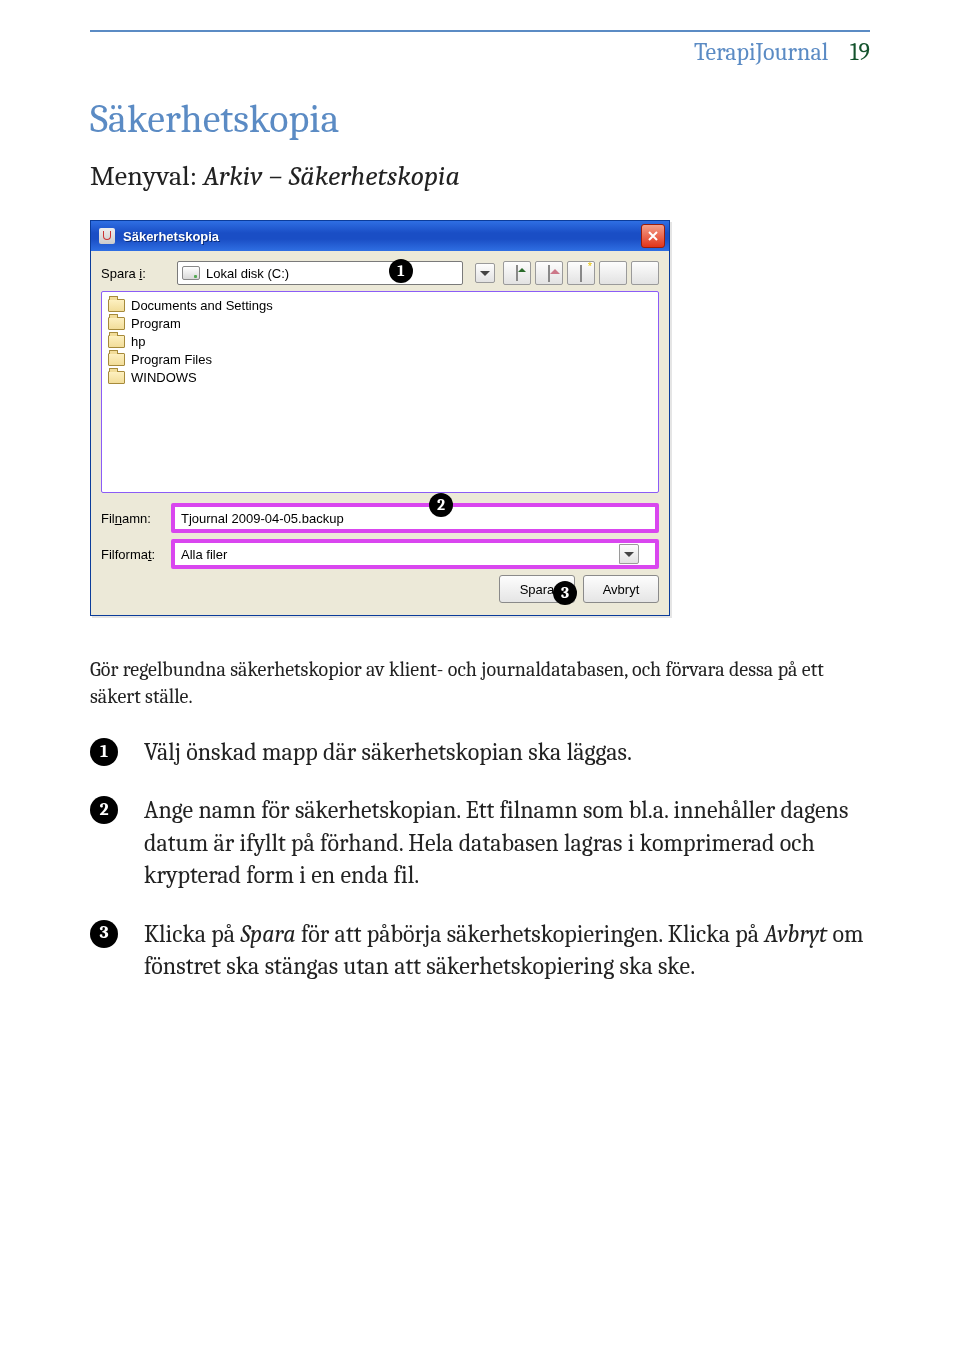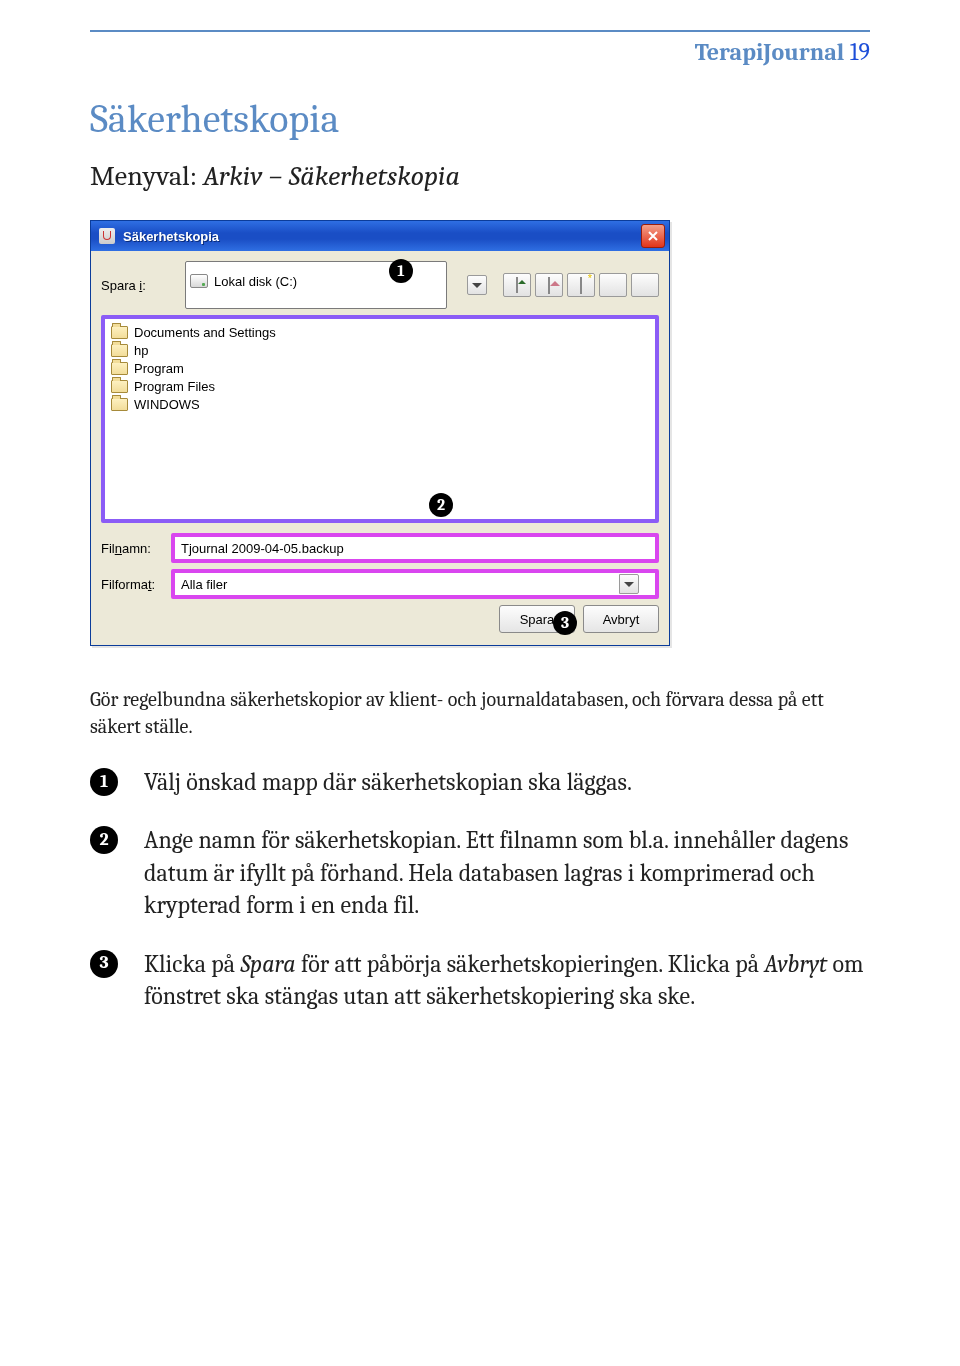--- a/index.html
+++ b/index.html
@@ -17,27 +17,27 @@
   .header-line {
     border-top: 2px solid #5b8bc4;
     margin-bottom: 6px;
   }
   .header-row {
     text-align: right;
     margin-bottom: 30px;
   }
   .header-title {
     color: #5b8bc4;
-    font-weight: bold;
+    font-weight: normal;
     font-size: 24px;
   }
   .header-page {
-    color: #1d4ed8;
+    color: #14532d;
     font-size: 24px;
-    margin-left: 2px;
+    margin-left: 18px;
   }
   h1.section {
     color: #5b8bc4;
     font-size: 40px;
     font-weight: normal;
     margin: 20px 0 18px 0;
   }
   .menupath {
     font-size: 28px;
     margin-bottom: 28px;
@@ -88,32 +88,32 @@
     border-radius: 3px;
     color: #fff;
     display:flex; align-items:center; justify-content:center;
     font-weight:bold;
   }
   .dlg-body {
     background: #ece9d8;
     padding: 10px 10px 12px 10px;
   }
   .toprow {
-    display:flex; align-items:center; gap:16px; margin-bottom:6px;
+    display:flex; align-items:center; gap:8px; margin-bottom:6px;
   }
   .lblcell { width:68px; }
   .lblcell .ul { text-decoration: underline; }
   .combo {
     flex:1;
-    display:flex; align-items:flex-start;
+    display:flex; align-items:center;
     background:#fff;
     border:1px solid #7a7a7a;
     border-radius:2px;
     height:22px;
-    padding:12px 4px;
+    padding:0 4px;
   }
   .drive-icon{
     width:16px;height:12px;border:1px solid #888;border-radius:2px;
     background:linear-gradient(#fff,#d8d8d8);
     position:relative; margin-right:6px;
   }
   .drive-icon::after{content:"";position:absolute;right:2px;bottom:1px;width:3px;height:3px;background:#5a5;border-radius:1px;}
   .combo-text{flex:1;}
   .combo-arrow{
     width:18px;height:18px;border:1px solid #9a9a9a;background:linear-gradient(#fdfdfd,#e2e2e2);
@@ -130,21 +130,21 @@
   .ico-up::before{content:"";width:10px;height:8px;border:1px solid #888;border-bottom:none;background:#cfe3c7;}
   .ico-up::after{content:"";position:absolute;border:4px solid transparent;border-bottom-color:#2a6b2a;top:2px;}
   .ico-home::before{content:"";width:10px;height:8px;border:1px solid #888;background:#f6e7c2;}
   .ico-home::after{content:"";position:absolute;top:2px;border:5px solid transparent;border-bottom-color:#c78;}
   .ico-new::before{content:"";width:10px;height:8px;border:1px solid #888;background:#f6f0d8;}
   .ico-new::after{content:"*";position:absolute;top:-2px;right:2px;color:#e6c200;font-size:11px;}
   .ico-list::before{content:"";width:4px;height:4px;background:#7aa3de;box-shadow:6px 0 #7aa3de,0 6px #7aa3de,6px 6px #7aa3de;}
   .ico-details::before{content:"";width:12px;height:2px;background:#7aa3de;box-shadow:0 4px #7aa3de,0 8px #7aa3de;}
 
   .listbox{
-    background:#fff;height:192px;border:4px solid #8b5cf6;border-radius:2px;
+    background:#fff;height:192px;border:1px solid #8b5cf6;border-radius:2px;
     padding:4px 6px;margin-bottom:10px;position:relative;
   }
   .folder-row{display:flex;align-items:center;gap:6px;height:18px;}
   .folder-icon{width:15px;height:11px;border:1px solid #a68a3a;background:linear-gradient(#fdf0c0,#f2dd9a);border-radius:1px;position:relative;}
   .folder-icon::before{content:"";position:absolute;top:-4px;left:0;width:7px;height:3px;background:#f2dd9a;border:1px solid #a68a3a;border-bottom:none;border-radius:1px 1px 0 0;}
 
   .fieldrow{display:flex;align-items:center;gap:2px;margin-bottom:6px;}
   .txtbox{
     flex:1;background:#fff;border:4px solid #d946ef;border-radius:2px;height:22px;
     padding:0 6px;display:flex;align-items:center;
@@ -234,25 +234,25 @@
         </div>
       </div>
 
       <div class="listbox">
         <div class="folder-row">
             <span class="folder-icon"></span>
             <span>Documents and Settings</span>
           </div>
         <div class="folder-row">
             <span class="folder-icon"></span>
+            <span>Program</span>
+          </div>
+        <div class="folder-row">
+            <span class="folder-icon"></span>
             <span>hp</span>
-          </div>
-        <div class="folder-row">
-            <span class="folder-icon"></span>
-            <span>Program</span>
           </div>
         <div class="folder-row">
             <span class="folder-icon"></span>
             <span>Program Files</span>
           </div>
         <div class="folder-row">
             <span class="folder-icon"></span>
             <span>WINDOWS</span>
           </div>
       </div>

